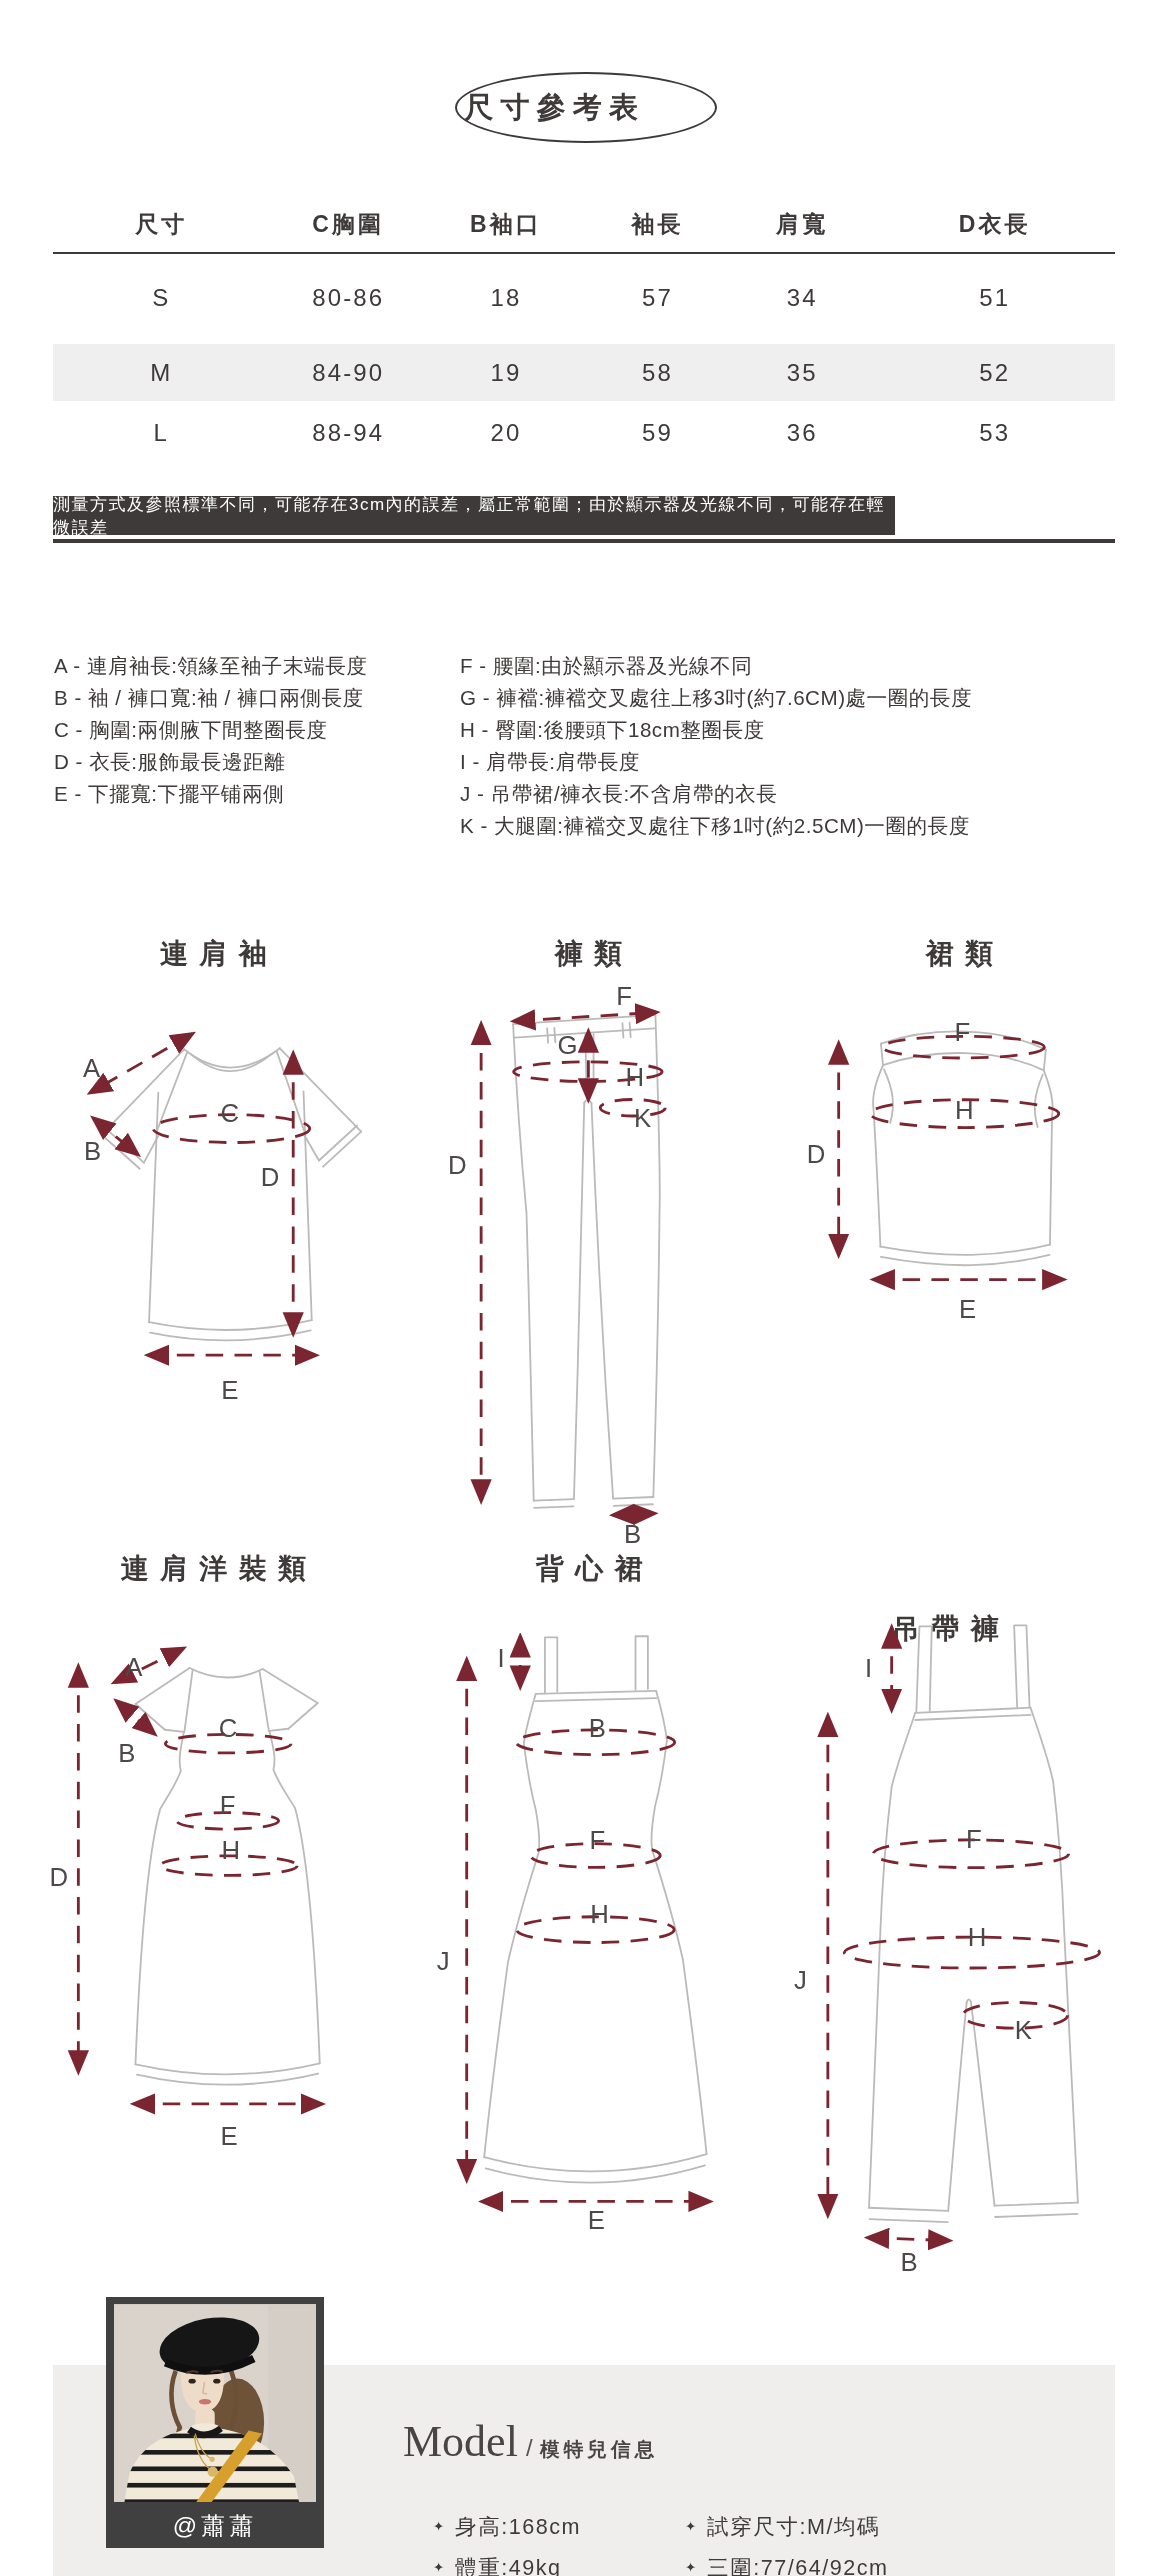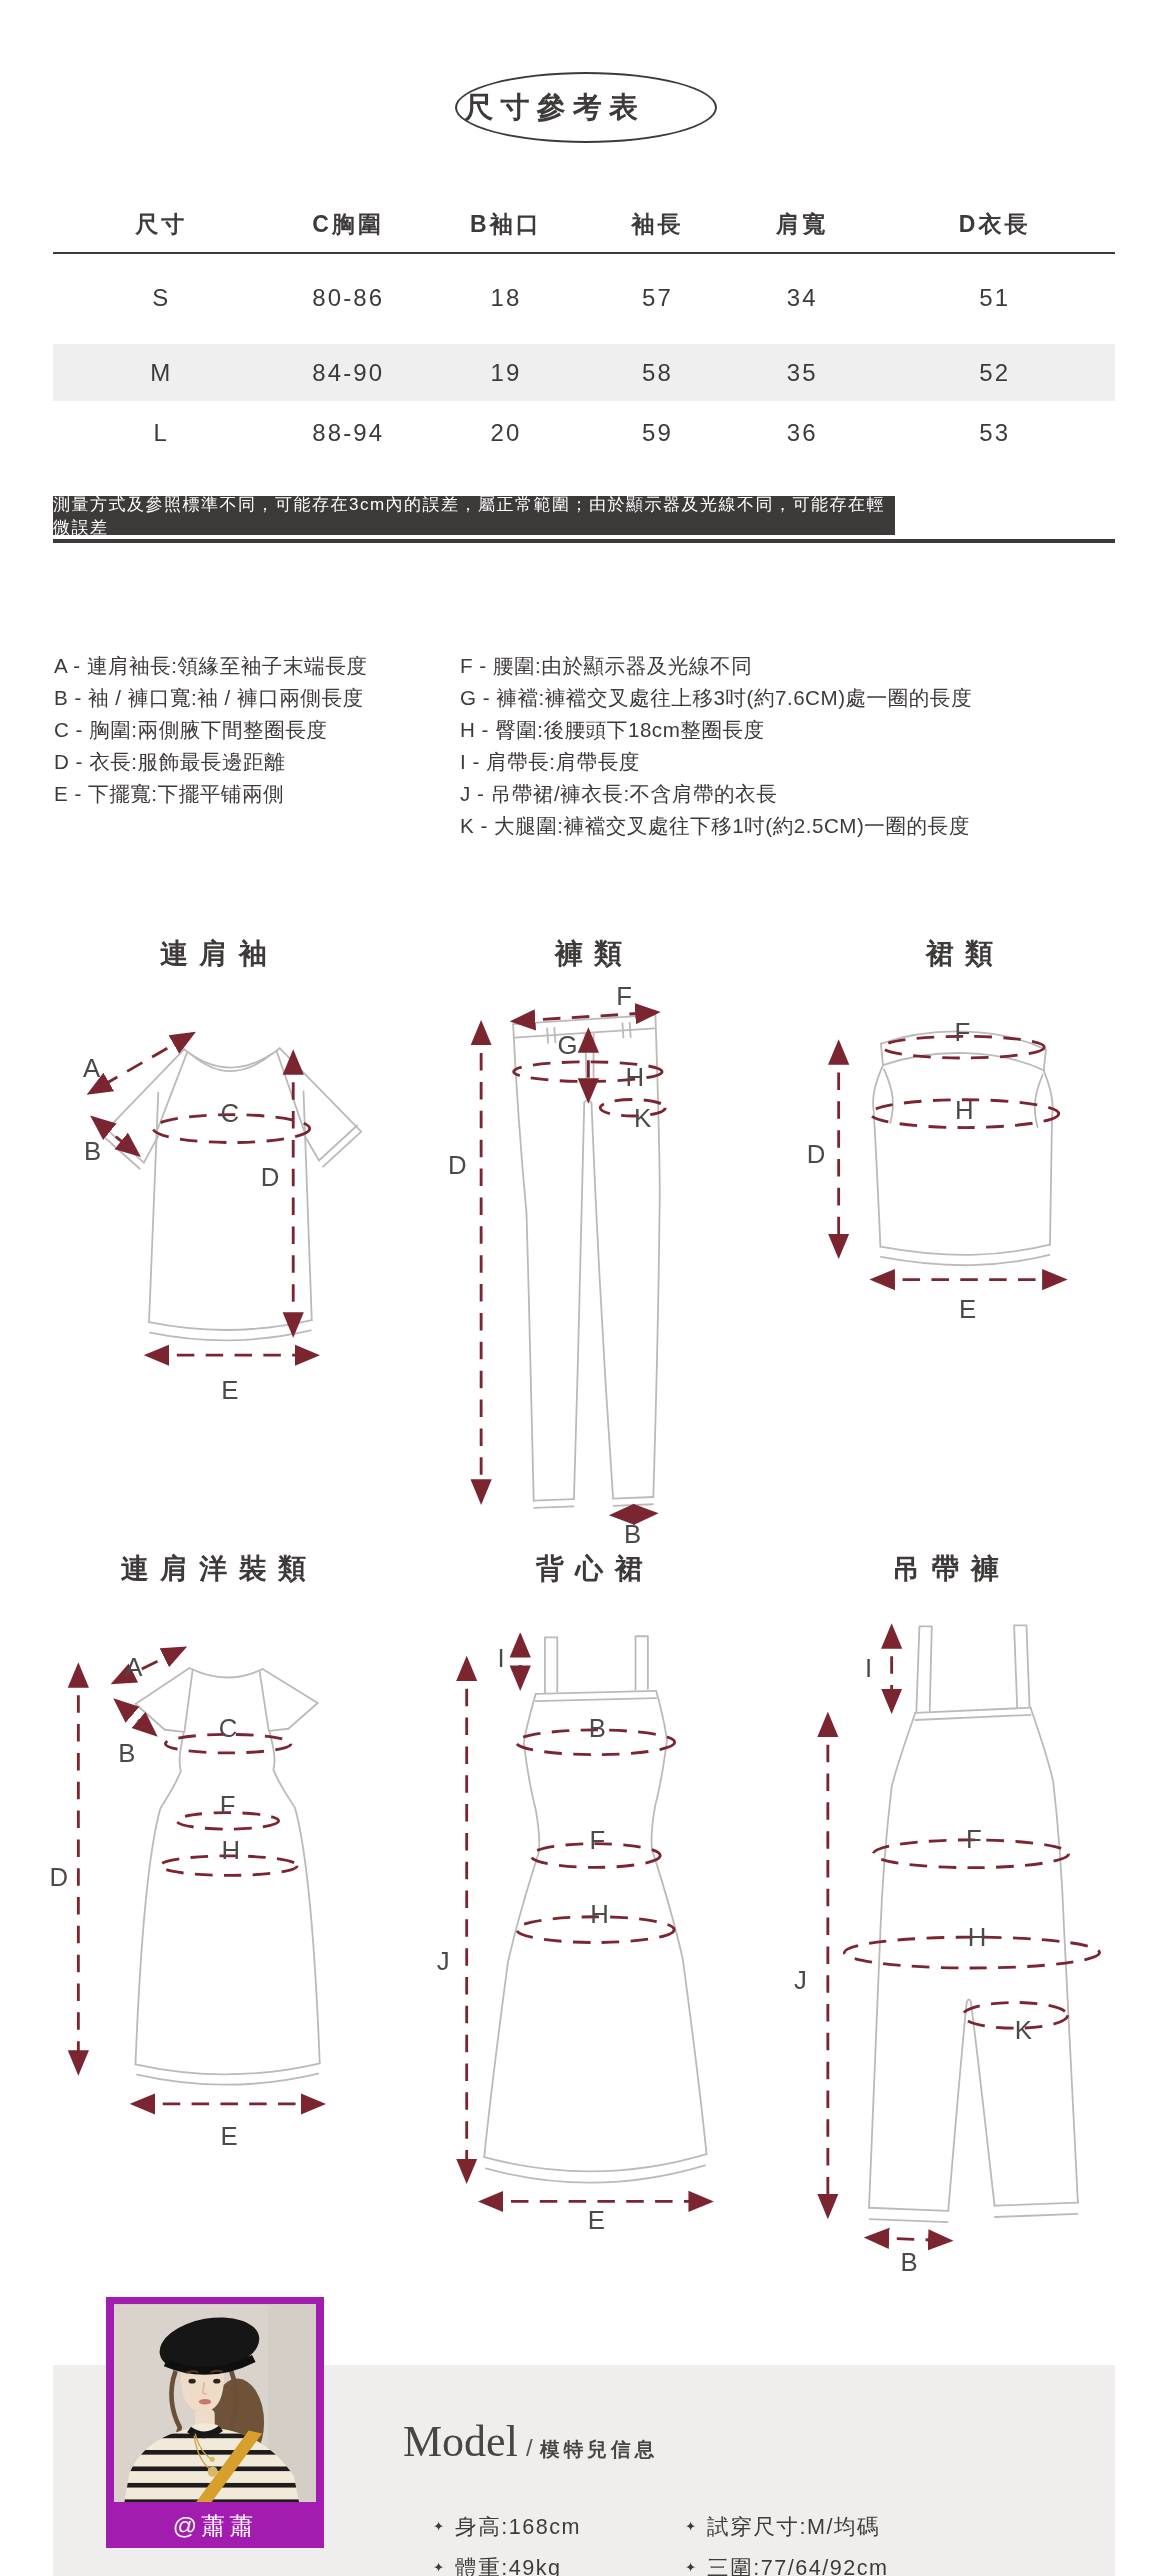--- a/index.html
+++ b/index.html
@@ -41,21 +41,21 @@
   
   .sec-title{font-size:28px;font-weight:600;letter-spacing:11.3px;white-space:nowrap;transform:translateX(-50%);}
 
   
   .gar{stroke:#bcbab9;stroke-width:3.5;fill:none;stroke-linecap:round;stroke-linejoin:round;}
   .dash{stroke:#7b2531;stroke-width:5.5;fill:none;stroke-dasharray:34 22;}
   .dlabel{font-family:"Liberation Sans","DejaVu Sans",sans-serif;font-size:50px;fill:#4c4948;}
 
   
   #model-band{left:53px;top:2365px;width:1062px;height:234px;background:#efeeed;}
-  #photo-frame{left:106px;top:2297px;width:218px;height:251px;background:#a21caf;}
+  #photo-frame{left:106px;top:2297px;width:218px;height:251px;background:#404040;}
   #photo-frame svg{position:absolute;left:7.7px;top:7.2px;}
   #photo-caption{
     position:absolute;left:0;top:206px;width:218px;height:45px;color:#ffffff;
     display:flex;align-items:center;justify-content:center;font-size:24px;letter-spacing:4.1px;
   }
   #model-heading{left:403px;top:2416px;display:flex;align-items:baseline;color:#4a4542;}
   #model-heading .en{font-family:"Liberation Serif","DejaVu Serif",serif;font-size:44px;}
   #model-heading .slash{font-size:24px;margin-left:8.2px;font-weight:300;color:#5a5553;}
   #model-heading .zh{font-size:19.6px;letter-spacing:4.1px;margin-left:7.2px;font-weight:700;color:#4a4542;}
   #model-stats{
@@ -234,21 +234,21 @@
       <path class="dash" d="M 176 554 L 544 554" marker-start="url(#ah3)" marker-end="url(#ah3)"></path>
     </g>
     <text class="dlabel" x="348" y="92" text-anchor="middle">F</text>
     <text class="dlabel" x="352" y="242" text-anchor="middle">H</text>
     <text class="dlabel" x="46" y="328">D</text>
     <text class="dlabel" x="358" y="628" text-anchor="middle">E</text>
   </svg>
 
   <div class="abs sec-title" style="left:219px;top:1550px;">連肩洋裝類</div>
   <div class="abs sec-title" style="left:595px;top:1550px;">背心裙</div>
-  <div class="abs sec-title" style="left:951px;top:1550px;">吊帶褲</div>
+  <div class="abs sec-title" style="left:951px;top:1610px;">吊帶褲</div>
 
   <svg class="abs" style="left:31px;top:1638px;" width="350" height="515" viewBox="0 0 680 1000">
     <defs>
       <marker id="ah4" viewBox="0 0 12 10" markerWidth="9" markerHeight="8" refX="10" refY="5" orient="auto-start-reverse">
         <path d="M0 0 L12 5 L0 10 z" fill="#7b2531"></path>
       </marker>
     </defs>
     <g class="gar">
       <path d="M 308 58 Q 380 94 450 60"></path>
       <path d="M 308 58 L 203 128"></path>

